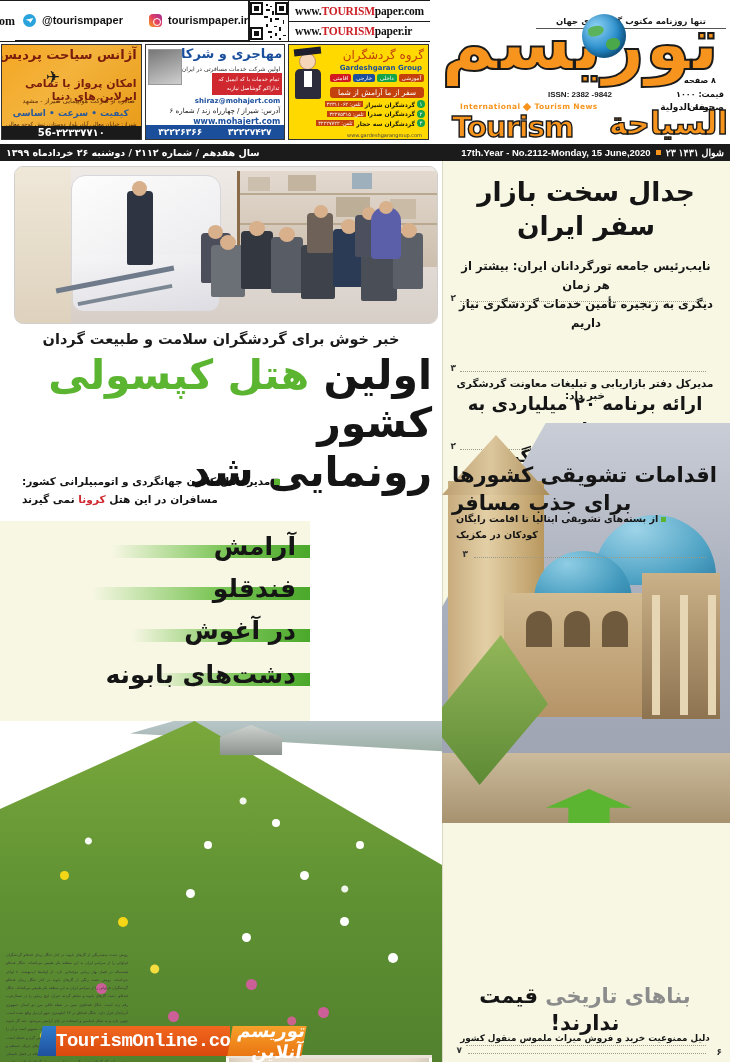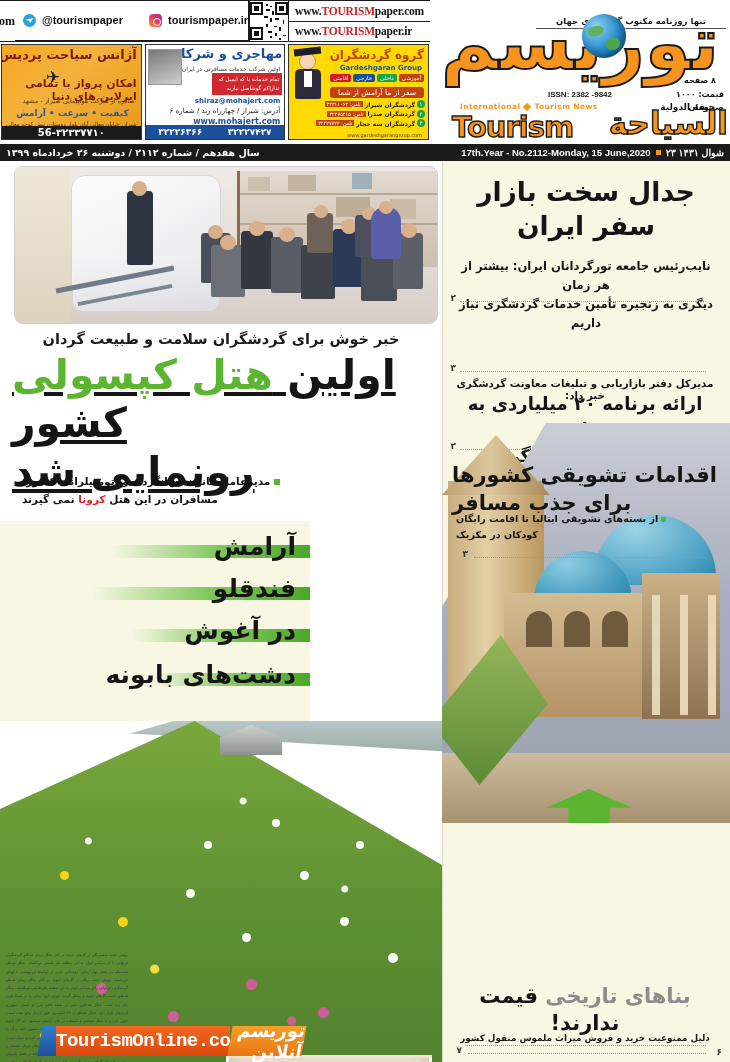--- a/index.html
+++ b/index.html
@@ -84,21 +84,21 @@
       background:linear-gradient(160deg,#777,#cfcfcf); border:1px solid #999; }
   .ad2 .redbx { position:absolute; right:2px; top:28px; width:70px; height:22px; background:#d0282f;
       color:#fff; font-size:5.5px; padding:2px 3px; line-height:1.6; }
   .ad2 .mail { position:absolute; right:4px; top:52px; font-size:7px; color:#1b4f9c; direction:ltr; font-weight:bold; }
   .ad2 .addr { position:absolute; right:4px; top:62px; font-size:7px; color:#111; }
   .ad2 .web { position:absolute; right:4px; top:72px; font-size:8px; color:#1b4f9c; direction:ltr; font-weight:bold; }
   .ad2 .tel { position:absolute; left:0; right:0; bottom:0; height:14px; background:#1b4f9c; color:#fff;
       font-size:9px; font-weight:bold; display:flex; align-items:center; justify-content:space-around; direction:ltr; }
 
   .ad3 { background:#ffd900; }
-  .ad3 .hd { position:absolute; right:4px; top:3px; font-size:12px; font-weight:bold; color:#c2410c; }
+  .ad3 .hd { position:absolute; right:4px; top:3px; font-size:12px; font-weight:normal; color:#c2410c; }
   .ad3 .hd2 { position:absolute; right:6px; top:19px; font-size:7px; font-weight:bold; color:#1b4f9c; direction:ltr; }
   .ad3 .chips { position:absolute; right:4px; top:29px; display:flex; gap:2px; }
   .ad3 .chips span { font-size:5.5px; padding:1px 3px; color:#fff; border-radius:2px; }
   .ad3 .slogan { position:absolute; right:4px; top:42px; width:94px; background:#c2410c; color:#fff;
       font-size:7.5px; text-align:center; border-radius:3px; padding:1px 0; }
   .ad3 .rows { position:absolute; right:3px; top:55px; display:flex; flex-direction:column; gap:1.5px; }
   .ad3 .rows > div { display:flex; align-items:center; gap:2px; }
   .ad3 .rows .num { width:8px; height:8px; border-radius:50%; background:#16a34a; color:#fff;
       font-size:5.5px; display:flex; align-items:center; justify-content:center; }
   .ad3 .rows .nm { font-size:6px; font-weight:bold; color:#111; }
@@ -131,22 +131,22 @@
       background:linear-gradient(180deg,#efe7d8,#ded2bd); }
   .hero .shelf { position:absolute; left:222px; top:4px; width:200px; height:96px;
       background:linear-gradient(180deg,#e3d9cf,#cdbfae); border-left:3px solid #8a6b4a; }
   .hero .shelf i { position:absolute; background:#b9a991; display:block; }
   .hero .man { position:absolute; background:#2f3442; border-radius:4px 4px 2px 2px; }
   .hero .head { position:absolute; border-radius:50%; background:#d8b08c; }
 
   
   .kicker { position:absolute; right:18px; top:170px; width:406px; text-align:center;
       font-size:14.5px; font-weight:bold; color:#1a1a1a; }
-  .bighead { position:absolute; right:10px; top:190px; width:420px; text-align:left;
-      font-size:41px; font-weight:bold; line-height:1.18; color:#151515; letter-spacing:-1px;text-decoration:underline; }
+  .bighead { position:absolute; right:10px; top:190px; width:420px; text-align:right;
+      font-size:41px; font-weight:bold; line-height:1.18; color:#151515; letter-spacing:-1px; }
   .bighead .grn { color:#5cb531; }
   .bullet-sub { position:absolute; right:90px; top:311px; width:330px; text-align:left;
       font-size:10.6px; font-weight:bold; color:#111; line-height:1.7; direction:rtl; }
   .bullet-sub .sq { display:inline-block; width:6px; height:6px; background:#5cb531; margin-left:4px; }
   .bullet-sub .rd { color:#d0282f; }
 
   
   .greenblock { position:absolute; left:0; top:360px; width:310px; height:200px; background:#f7f7e4; }
   .gstripe { position:absolute; height:13px;
       background:linear-gradient(270deg, #4aa82a 0%, #7ec65a 45%, rgba(126,198,90,0) 100%); }
@@ -382,21 +382,21 @@
         <span>۳۲۲۲۶۳۶۶</span>
         <span>۳۲۲۲۷۴۲۷</span>
       </div>
     </div>
 
     <div class="ad ad1">
       <div class="t1">آژانس سیاحت پردیس</div>
       <div class="plane">✈</div>
       <div class="t2">امکان پرواز با تمامی ایرلاین های دنیا</div>
       <div class="t3">صادره از شرکت هواپیمایی شیراز - مشهد</div>
-      <div class="t4">کیفیت • سرعت • آرامش</div>
+      <div class="t4">کیفیت • سرعت • اساسی</div>
       <div class="t5">شیراز: خیابان معالی آباد، بلوار دوستان، نبش کوچه معالی</div>
       <div class="phone">56-۳۲۳۳۷۷۱۰</div>
     </div>
 
   </div>
 
   <div class="datebar">
     <span class="en">
       <span>17th.Year - No.2112-Monday, 15 June,2020</span>
       <span class="sq"></span>

